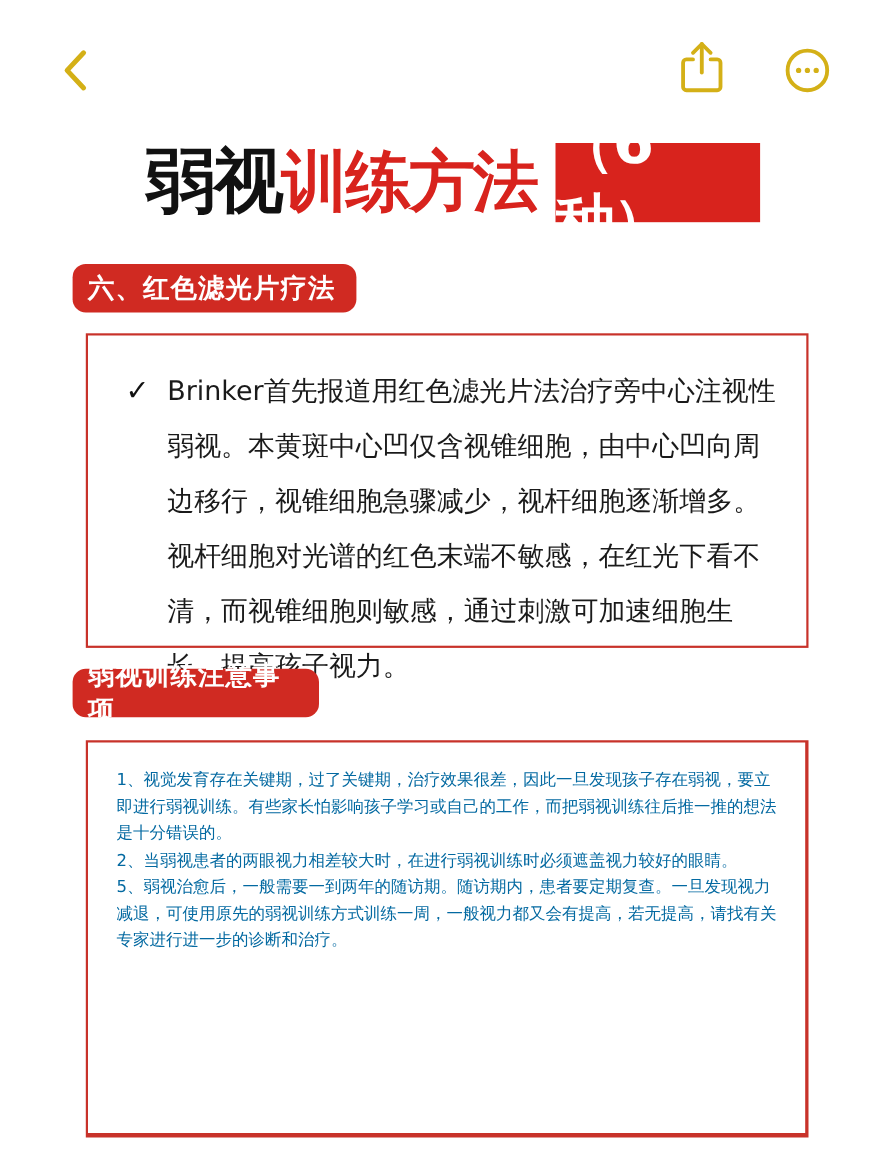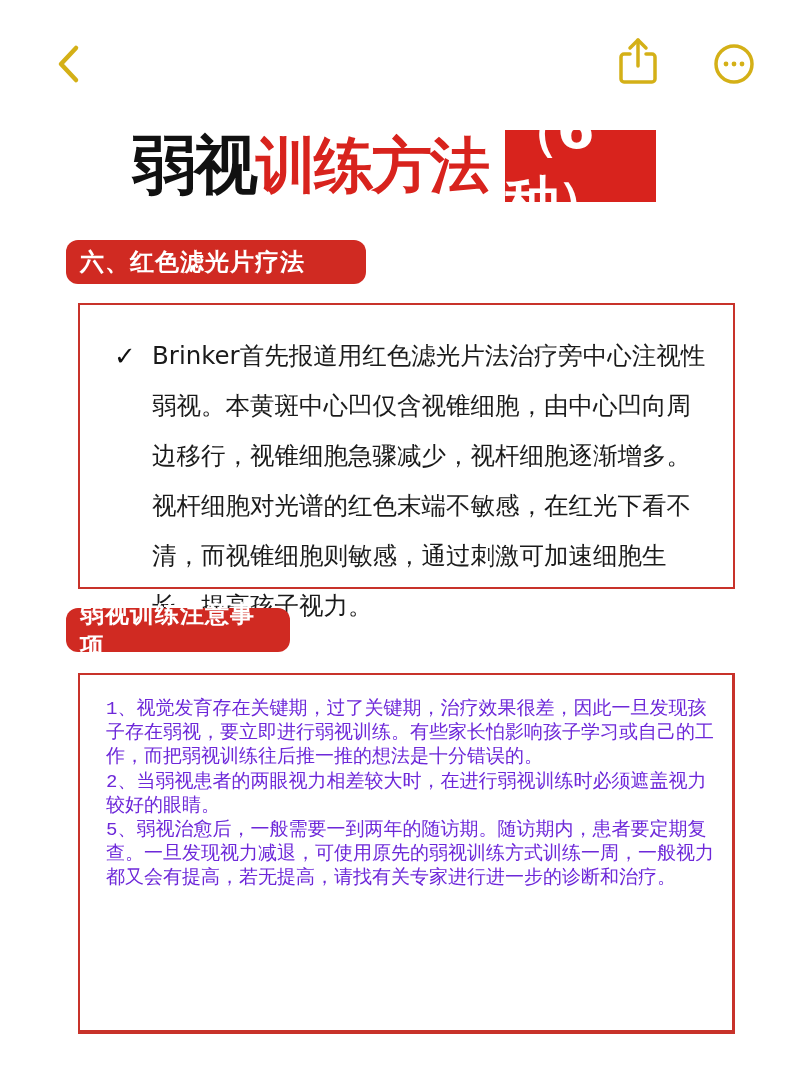--- a/index.html
+++ b/index.html
@@ -9,36 +9,36 @@
   }
   .nav { position:absolute; left:0; top:0; width:800px; height:120px; }
   .back-btn { position:absolute; left:52px; top:42px; width:34px; height:44px; cursor:pointer; }
   .back-label { position:absolute; left:108px; top:44px; font-size:29px; color:#d4b017; letter-spacing:1px; line-height:40px; }
   .share-btn { position:absolute; left:616px; top:36px; width:44px; height:50px; cursor:pointer; }
   .more-btn { position:absolute; left:712px; top:42px; width:44px; height:44px; cursor:pointer; }
 
   .title { position:absolute; left:132px; top:128px; height:74px; display:flex; align-items:center; }
   .title .black { font-size:64px; font-weight:900; color:#111; letter-spacing:-2px; line-height:74px; }
   .title .red { font-size:60px; font-weight:900; color:#d8231d; letter-spacing:-2px; line-height:74px; }
-  .title-box { position:absolute; left:505px; top:130px; width:151px; height:72px; background:#d8231d; display:flex; align-items:center; justify-content:center; }
+  .title-box { position:absolute; left:505px; top:130px; width:186px; height:72px; background:#d8231d; display:flex; align-items:center; justify-content:center; }
   .title-box span { color:#fff; font-size:54px; font-weight:900; line-height:72px; letter-spacing:-2px; }
 
   .badge { position:absolute; background:#d02a22; color:#fff; font-weight:bold; border-radius:12px; display:flex; align-items:center; padding:0 14px; box-sizing:border-box; }
-  .badge1 { left:66px; top:240px; width:300px; height:44px; font-size:24px; letter-spacing:1px; }
+  .badge1 { left:66px; top:240px; width:258px; height:44px; font-size:24px; letter-spacing:1px; }
   .badge2 { left:66px; top:608px; width:224px; height:44px; font-size:24px; letter-spacing:1px; }
 
   .box { position:absolute; border:2px solid #c8322a; box-sizing:border-box; background:#fff; }
   .box1 { left:78px; top:303px; width:657px; height:286px; }
   .box2 { left:78px; top:673px; width:657px; height:361px; border-bottom-width:4px; border-right-width:3px; }
 
   .tip { position:absolute; left:34px; top:26px; width:600px; font-size:24.5px; line-height:50px; color:#1a1a1a; }
   .tip .check { position:absolute; left:0; top:0; width:30px; font-size:26px; color:#111; }
   .tip .text { display:block; padding-left:38px; }
 
-  .notes { position:absolute; left:26px; top:22px; width:608px; font-size:19px; line-height:24.2px; color:#6d28d9;font-family:Liberation Mono, monospace; }
+  .notes { position:absolute; left:26px; top:22px; width:608px; font-size:15px; line-height:24.2px; color:#0369a1; }
   .notes p { margin:0; }
 </style>
 </head>
 <body>
 
 <div class="nav">
   <div class="back-btn">
     <svg width="34" height="44" viewBox="0 0 34 44">
       <polyline points="24,6 9,22 24,38" fill="none" stroke="#d4b017" stroke-width="4.5" stroke-linecap="round" stroke-linejoin="round"></polyline>
     </svg>

